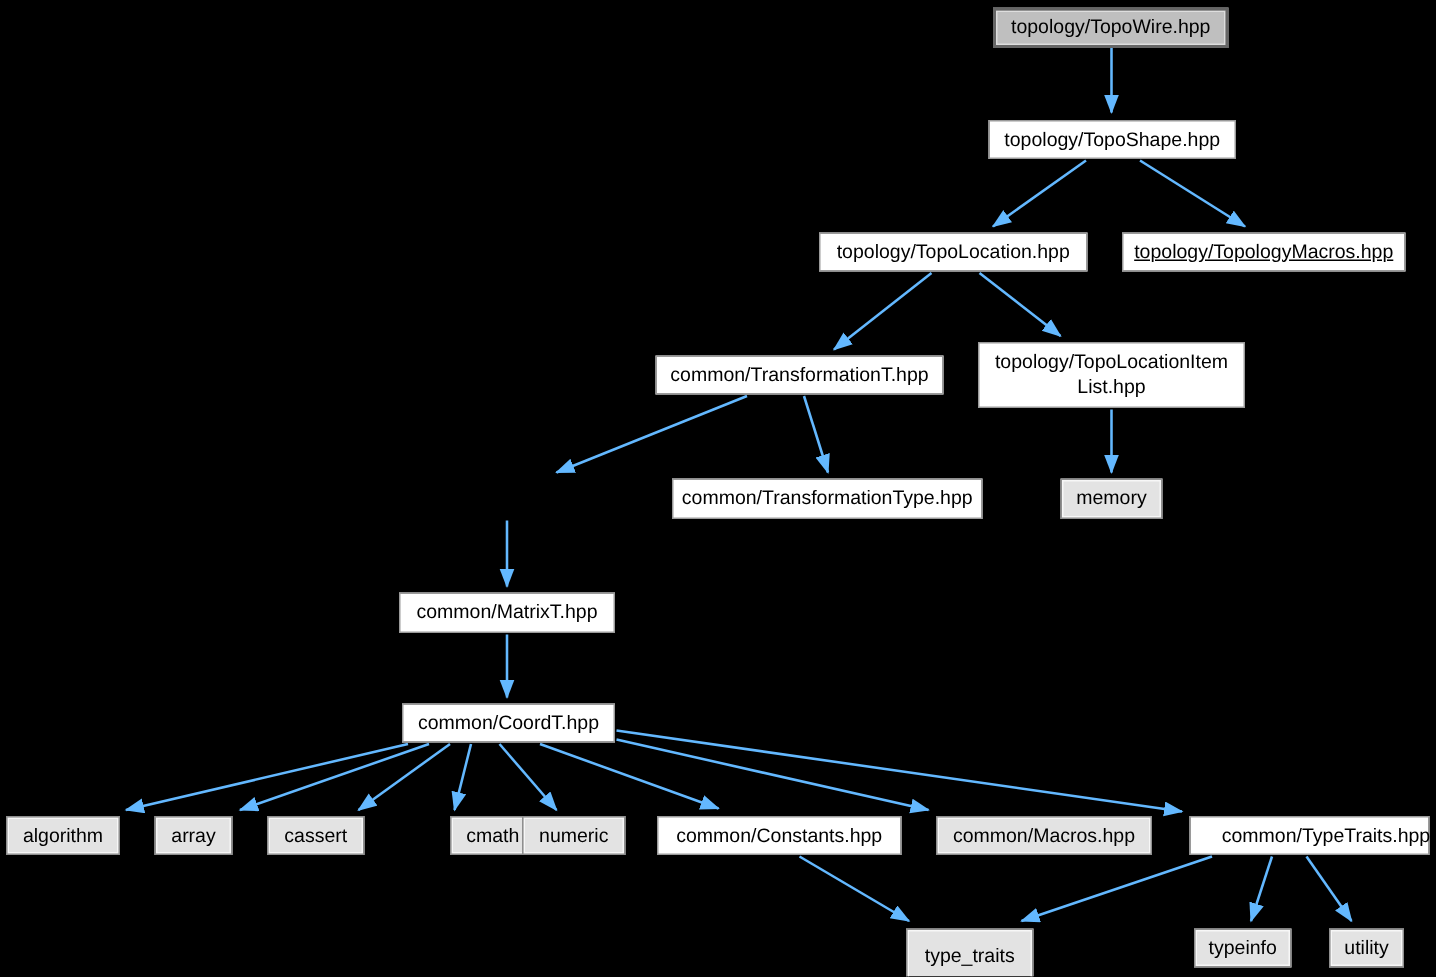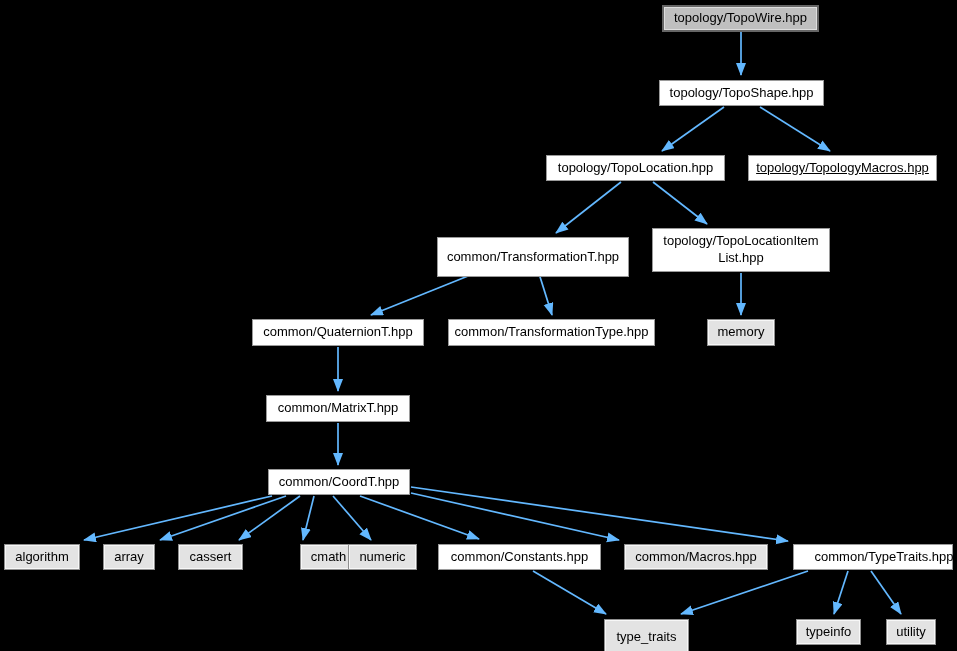--- a/index.html
+++ b/index.html
@@ -79,24 +79,23 @@
         <line x1="808" y1="571" x2="681" y2="614" stroke="#63B8FF" stroke-width="1.7" marker-end="url(#arrowhead)"></line>
         <line x1="848" y1="571" x2="834" y2="614" stroke="#63B8FF" stroke-width="1.7" marker-end="url(#arrowhead)"></line>
         <line x1="871" y1="571" x2="901" y2="614" stroke="#63B8FF" stroke-width="1.7" marker-end="url(#arrowhead)"></line>
       </g>
   </svg>
 
 <div class="node root" title="topology/TopoWire.hpp" style="left: 662px; top: 5px; width: 157px; height: 27px;">topology/TopoWire.hpp</div>
     <div class="node internal" title="topology/TopoShape.hpp" style="left: 659px; top: 80px; width: 165px; height: 26px;">topology/TopoShape.hpp</div>
     <div class="node internal" title="topology/TopoLocation.hpp" style="left: 546px; top: 155px; width: 179px; height: 26px;">topology/TopoLocation.hpp</div>
     <div class="node internal" title="topology/TopologyMacros.hpp" style="left: 748px; top: 155px; width: 189px; height: 26px; text-decoration: underline;">topology/TopologyMacros.hpp</div>
-    <div class="node internal" title="common/TransformationT.hpp" style="left: 437px; top: 237px; width: 192px; height: 40px;">common/TransformationT.hpp</div>
+    <div class="node internal" title="common/TransformationT.hpp" style="left: 437px; top: 237px; width: 192px; height: 26px;">common/TransformationT.hpp</div>
     <div class="node internal" title="topology/TopoLocationItemList.hpp" style="left: 652px; top: 228px; width: 178px; height: 44px;">topology/TopoLocationItem
 List.hpp</div>
-    <div class="node internal" title="common/QuaternionT.hpp" style="left: 252px; top: 319px; width: 172px; height: 27px;">common/QuaternionT.hpp</div>
     <div class="node internal" title="common/TransformationType.hpp" style="left: 448px; top: 319px; width: 207px; height: 27px;">common/TransformationType.hpp</div>
     <div class="node system" title="memory" style="left: 707px; top: 319px; width: 68px; height: 27px;">memory</div>
     <div class="node internal" title="common/MatrixT.hpp" style="left: 266px; top: 395px; width: 144px; height: 27px;">common/MatrixT.hpp</div>
     <div class="node internal" title="common/CoordT.hpp" style="left: 268px; top: 469px; width: 142px; height: 26px;">common/CoordT.hpp</div>
     <div class="node system" title="algorithm" style="left: 4px; top: 544px; width: 76px; height: 26px;">algorithm</div>
     <div class="node system" title="array" style="left: 103px; top: 544px; width: 52px; height: 26px;">array</div>
     <div class="node system" title="cassert" style="left: 178px; top: 544px; width: 65px; height: 26px;">cassert</div>
     <div class="node system" title="cmath" style="left: 268px; top: 544px; width: 57px; height: 26px; margin-left: 32px;">cmath</div>
     <div class="node system" title="numeric" style="left: 348px; top: 544px; width: 69px; height: 26px;">numeric</div>
     <div class="node internal" title="common/Constants.hpp" style="left: 438px; top: 544px; width: 163px; height: 26px;">common/Constants.hpp</div>

